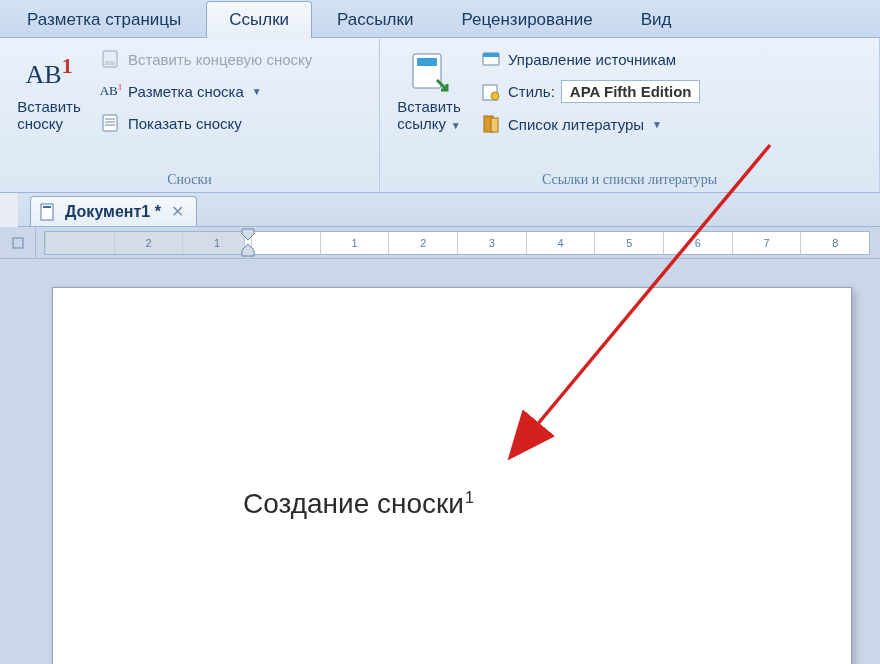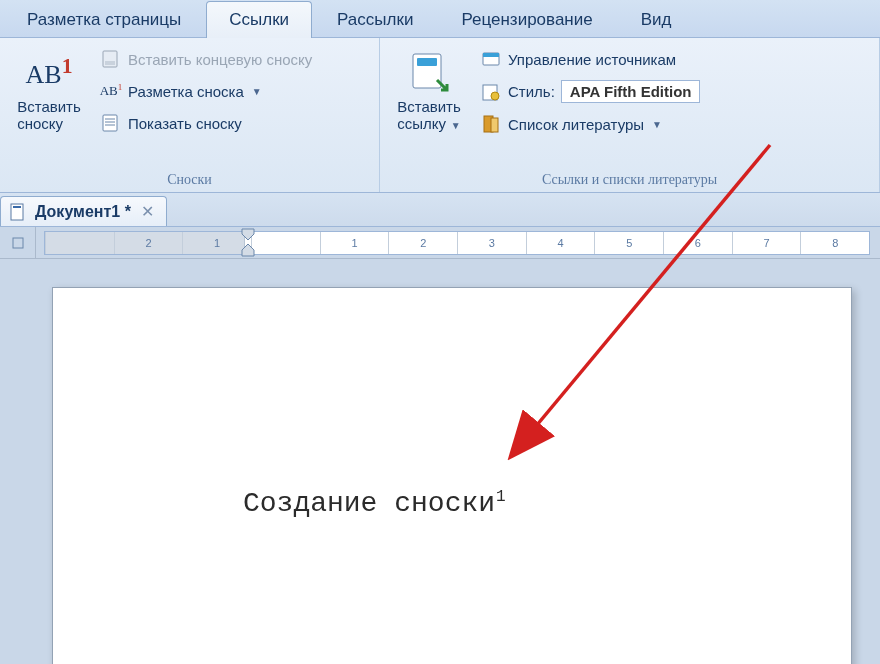--- a/index.html
+++ b/index.html
@@ -141,21 +141,22 @@
     font-weight: bold;
   }
 
   
   .doc-tab-bar {
     background: linear-gradient(#d6e3f2, #cddbec);
     border-bottom: 1px solid #9db6d8;
     height: 34px;
     display: flex;
     align-items: flex-end;
-    padding-left: 0;
+    padding-left: 12px;
+    margin-left: 18px;
   }
   .doc-tab {
     display: flex;
     align-items: center;
     gap: 8px;
     background: linear-gradient(#f6f9fd, #e6eef8);
     border: 1px solid #8faccf;
     border-bottom: none;
     border-radius: 4px 4px 0 0;
     padding: 5px 10px 5px 8px;
@@ -236,21 +237,21 @@
     width: 800px;
     height: 500px;
     background:#fff;
     border:1px solid #93a2b4;
     box-shadow: 3px 3px 8px rgba(0,0,0,.2);
   }
   .page-content {
     position:absolute;
     left: 190px;
     top: 200px;
-    font-family: Liberation Mono, monospace;
+    font-family: Liberation Sans, sans-serif;
     font-size: 28px;
     color:#2b2b2b;
   }
   .page-content sup {
     font-size: 16px;
     vertical-align: super;
     margin-left:1px;
   }
 
   

